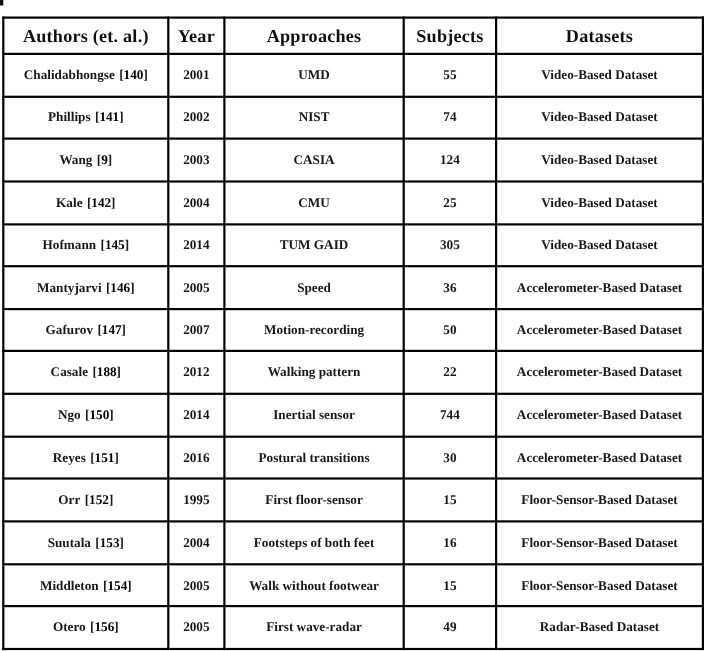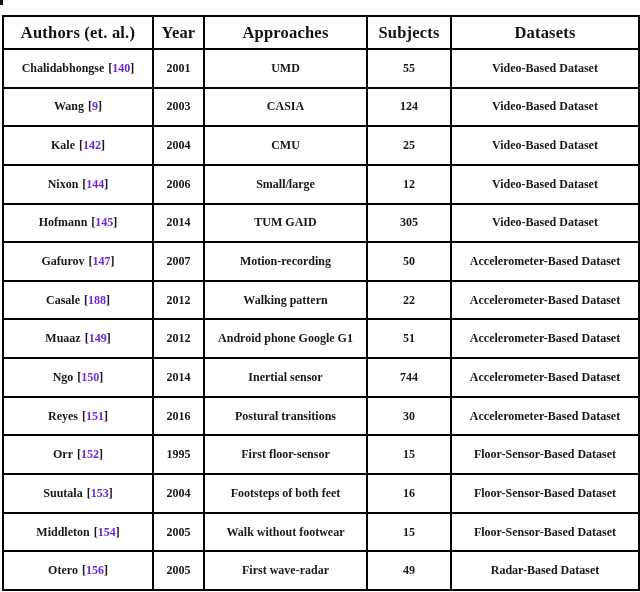--- a/index.html
+++ b/index.html
@@ -53,21 +53,21 @@
   }
   .paper-table tbody td {
     font-size: 12px;
     font-weight: 700;
     color: #181818;
   }
   .cite {
     margin-left: 4px;
   }
   .ref {
-    color: #6d28d9;
+    color: #000000;
   }
   col.c-author   { width: 150px; }
   col.c-year     { width: 51px; }
   col.c-approach { width: 163px; }
   col.c-subjects { width: 84px; }
   col.c-dataset  { width: 188px; }
 </style>
 </head>
 <body>
 
@@ -92,66 +92,66 @@
   </thead>
   <tbody>
       <tr>
         <td><span>Chalidabhongse</span><span class="cite"><span>[</span><span class="ref">140</span><span>]</span></span></td>
         <td>2001</td>
         <td>UMD</td>
         <td>55</td>
         <td>Video-Based Dataset</td>
       </tr>
       <tr>
+        <td><span>Phillips</span><span class="cite"><span>[</span><span class="ref">141</span><span>]</span></span></td>
+        <td>2002</td>
+        <td>NIST</td>
+        <td>74</td>
+        <td>Video-Based Dataset</td>
+      </tr>
+      <tr>
         <td><span>Wang</span><span class="cite"><span>[</span><span class="ref">9</span><span>]</span></span></td>
         <td>2003</td>
         <td>CASIA</td>
         <td>124</td>
         <td>Video-Based Dataset</td>
       </tr>
       <tr>
         <td><span>Kale</span><span class="cite"><span>[</span><span class="ref">142</span><span>]</span></span></td>
         <td>2004</td>
         <td>CMU</td>
         <td>25</td>
         <td>Video-Based Dataset</td>
       </tr>
       <tr>
-        <td><span>Nixon</span><span class="cite"><span>[</span><span class="ref">144</span><span>]</span></span></td>
-        <td>2006</td>
-        <td>Small/large</td>
-        <td>12</td>
-        <td>Video-Based Dataset</td>
-      </tr>
-      <tr>
         <td><span>Hofmann</span><span class="cite"><span>[</span><span class="ref">145</span><span>]</span></span></td>
         <td>2014</td>
         <td>TUM GAID</td>
         <td>305</td>
         <td>Video-Based Dataset</td>
+      </tr>
+      <tr>
+        <td><span>Mantyjarvi</span><span class="cite"><span>[</span><span class="ref">146</span><span>]</span></span></td>
+        <td>2005</td>
+        <td>Speed</td>
+        <td>36</td>
+        <td>Accelerometer-Based Dataset</td>
       </tr>
       <tr>
         <td><span>Gafurov</span><span class="cite"><span>[</span><span class="ref">147</span><span>]</span></span></td>
         <td>2007</td>
         <td>Motion-recording</td>
         <td>50</td>
         <td>Accelerometer-Based Dataset</td>
       </tr>
       <tr>
         <td><span>Casale</span><span class="cite"><span>[</span><span class="ref">188</span><span>]</span></span></td>
         <td>2012</td>
         <td>Walking pattern</td>
         <td>22</td>
-        <td>Accelerometer-Based Dataset</td>
-      </tr>
-      <tr>
-        <td><span>Muaaz</span><span class="cite"><span>[</span><span class="ref">149</span><span>]</span></span></td>
-        <td>2012</td>
-        <td>Android phone Google G1</td>
-        <td>51</td>
         <td>Accelerometer-Based Dataset</td>
       </tr>
       <tr>
         <td><span>Ngo</span><span class="cite"><span>[</span><span class="ref">150</span><span>]</span></span></td>
         <td>2014</td>
         <td>Inertial sensor</td>
         <td>744</td>
         <td>Accelerometer-Based Dataset</td>
       </tr>
       <tr>

